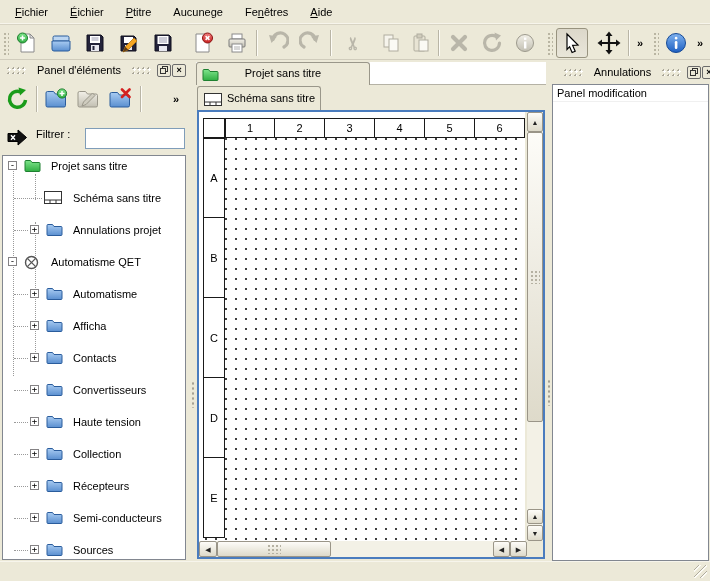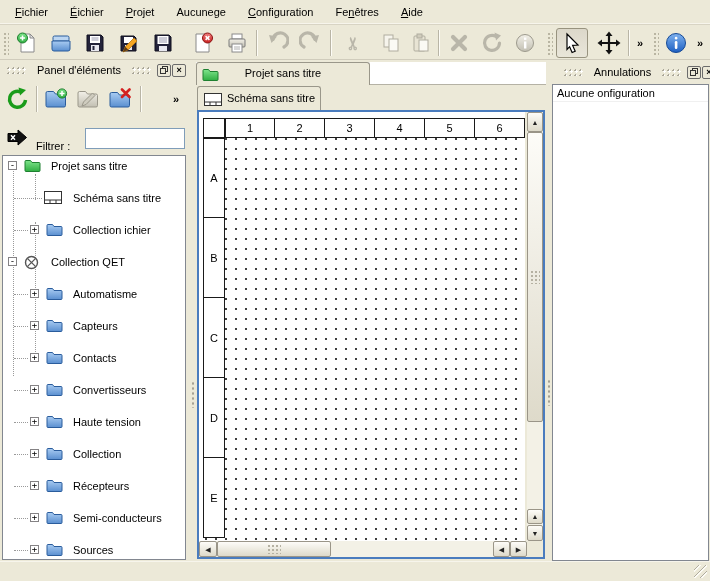--- a/index.html
+++ b/index.html
@@ -163,23 +163,22 @@
     <linearGradient id="gBlueBadge" x1="0" y1="0" x2="0" y2="1">
       <stop offset="0" stop-color="#7fb2ef"></stop>
         <stop offset="1" stop-color="#1d5fc2"></stop>
     </linearGradient>
   </defs>
 </svg>
 
 <div id="menubar" class="abs">
   <span class="menu-item"><span></span><span class="key">F</span><span>ichier</span></span>
   <span class="menu-item"><span></span><span class="key">É</span><span>ichier</span></span>
-  <span class="menu-item"><span></span><span class="key">P</span><span>rojet</span></span>
+  <span class="menu-item"><span></span><span class="key">P</span><span>titre</span></span>
   <span class="menu-item"><span>Aucune</span><span class="key">g</span><span>e</span></span>
-  <span class="menu-item"><span></span><span class="key">C</span><span>onfiguration</span></span>
   <span class="menu-item"><span>Fe</span><span class="key">n</span><span>êtres</span></span>
   <span class="menu-item"><span></span><span class="key">A</span><span>ide</span></span>
 </div>
 
 <div id="toolbar" class="abs">
   <span class="tb-handle" style="left:2px"></span>
 
   <span class="tb-btn" style="left:12px">
     <svg width="24" height="24" viewBox="0 0 24 24">
       <path d="M6 3 h9 l4 4 v14 H6 Z" fill="#fff" stroke="#8a8a8a"></path>
@@ -382,21 +381,21 @@
     </span>
   </div>
 
   <div class="abs" style="left:0;top:68px;width:188px;height:24px">
     <span class="abs" style="left:7px;top:1px">
       <svg width="21" height="17" viewBox="0 0 21 17">
         <polygon points="1,4.5 11,4.5 11,1 19.5,8.5 11,16 11,12.5 1,12.5" fill="#111" stroke="#000" stroke-linejoin="round"></polygon>
         <path d="M4 6.3 l4 4.4 M8 6.3 l-4 4.4" stroke="#fff" stroke-width="1.4"></path>
       </svg>
     </span>
-    <span class="abs" style="left:36px;top:12px">Filtrer :</span>
+    <span class="abs" style="left:36px;top:0">Filtrer :</span>
     <input id="filter-input" type="text" value="" style="">
   </div>
 
   <div id="tree" style="left:2px;top:95px;width:184px;height:405px">
     <div class="tree-guide" style="left:10px;top:10px;height:210px"></div>
     <div class="tree-guide" style="left:32px;top:18px;height:26px"></div>
     <div class="tree-guide" style="left:32px;top:66px;height:138px"></div>
 
     <div class="tree-row lvl0" style="top:2px">
       <span class="expander">-</span>
@@ -420,53 +419,53 @@
     </div>
 
     <div class="tree-row lvl1" style="top:34px">
       <span class="tree-stub" style="left:11px;top:8px;width:14px"></span>
       <span class="expander">+</span>
       <span class="tree-icon">
         <svg width="17" height="13" viewBox="0 0 17 13">
             <path d="M1 2.5 a1 1 0 0 1 1 -1 h4.5 l1.5 2 H15 a1 1 0 0 1 1 1 v7 a1 1 0 0 1 -1 1 H2 a1 1 0 0 1 -1 -1 Z" fill="url(#gBlue)" stroke="#2a5c9c"></path>
           </svg>
       </span>
-      <span class="label">Collection ichier</span>
+      <span class="label">Annulations projet</span>
     </div>
 
     <div class="tree-row lvl0" style="top:50px">
       <span class="expander">-</span>
       <span class="tree-icon">
         <svg width="15" height="15" viewBox="0 0 15 15">
             <circle cx="7.5" cy="7.5" r="6" fill="#fff" stroke="#555" stroke-width="1.4"></circle>
             <path d="M3.6 3.6 L11.4 11.4 M11.4 3.6 L3.6 11.4" stroke="#555" stroke-width="1.3"></path>
           </svg>
       </span>
-      <span class="label">Collection QET</span>
+      <span class="label">Automatisme QET</span>
     </div>
 
     <div class="tree-row lvl1" style="top:66px">
       <span class="tree-stub" style="left:11px;top:8px;width:14px"></span>
       <span class="expander">+</span>
       <span class="tree-icon">
         <svg width="17" height="13" viewBox="0 0 17 13">
             <path d="M1 2.5 a1 1 0 0 1 1 -1 h4.5 l1.5 2 H15 a1 1 0 0 1 1 1 v7 a1 1 0 0 1 -1 1 H2 a1 1 0 0 1 -1 -1 Z" fill="url(#gBlue)" stroke="#2a5c9c"></path>
           </svg>
       </span>
       <span class="label">Automatisme</span>
     </div>
     <div class="tree-row lvl1" style="top:82px">
       <span class="tree-stub" style="left:11px;top:8px;width:14px"></span>
       <span class="expander">+</span>
       <span class="tree-icon">
         <svg width="17" height="13" viewBox="0 0 17 13">
             <path d="M1 2.5 a1 1 0 0 1 1 -1 h4.5 l1.5 2 H15 a1 1 0 0 1 1 1 v7 a1 1 0 0 1 -1 1 H2 a1 1 0 0 1 -1 -1 Z" fill="url(#gBlue)" stroke="#2a5c9c"></path>
           </svg>
       </span>
-      <span class="label">Capteurs</span>
+      <span class="label">Afficha</span>
     </div>
     <div class="tree-row lvl1" style="top:98px">
       <span class="tree-stub" style="left:11px;top:8px;width:14px"></span>
       <span class="expander">+</span>
       <span class="tree-icon">
         <svg width="17" height="13" viewBox="0 0 17 13">
             <path d="M1 2.5 a1 1 0 0 1 1 -1 h4.5 l1.5 2 H15 a1 1 0 0 1 1 1 v7 a1 1 0 0 1 -1 1 H2 a1 1 0 0 1 -1 -1 Z" fill="url(#gBlue)" stroke="#2a5c9c"></path>
           </svg>
       </span>
       <span class="label">Contacts</span>
@@ -621,19 +620,19 @@
       <span class="float-glyph">
           <span></span>
           <span></span>
         </span>
     </span>
     <span class="dock-btn">
       <span>×</span>
     </span>
   </div>
   <div id="undo-list" style="left:1px;top:24px;width:157px;height:477px">
-    <div id="undo-item">Aucune onfiguration</div>
+    <div id="undo-item">Panel modification</div>
   </div>
 </div>
 
 <div id="statusbar" class="abs">
   <span id="resize-grip"></span>
 </div>
 
 </body></html>

